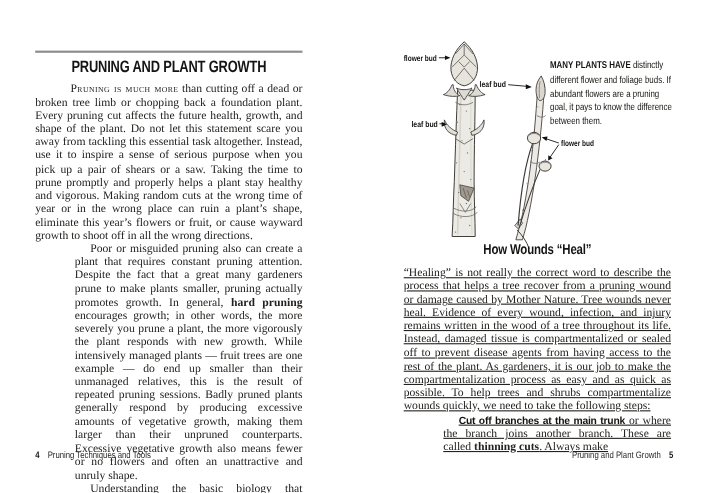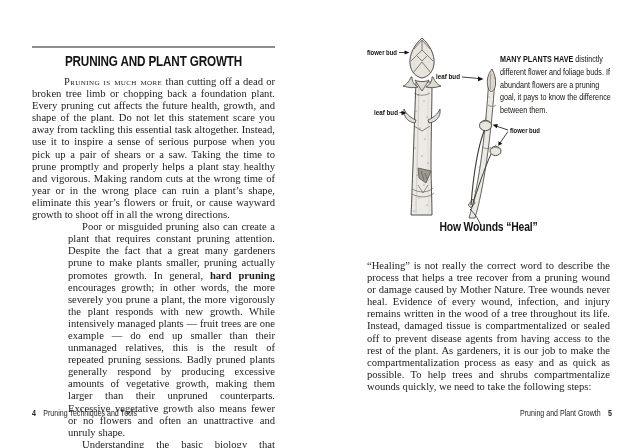--- a/index.html
+++ b/index.html
@@ -33,21 +33,21 @@
     color:#14130f;transform:scaleX(0.8);transform-origin:0 0;text-align:left;
   }
   .caption b{font-weight:700;}
 
   h2.section-heading{
     position:absolute;top:184px;left:0;width:243px;margin:0;text-align:center;
     font-family:"Liberation Sans", sans-serif;font-weight:700;font-size:13px;
     letter-spacing:-0.2px;color:#151413;
     transform:scaleX(0.8);transform-origin:50% 50%;white-space:nowrap;
   }
-  .right-body{position:absolute;top:225px;left:0;width:243px;}
+  .right-body{position:absolute;top:208px;left:0;width:243px;text-decoration:underline;}
   .bold-sans-inline{
     font-family:"Liberation Sans", sans-serif;font-weight:700;font-size:9.4px;
     letter-spacing:-0.2px;color:#14130f;
   }
 
   .footer{
     position:absolute;top:408px;
     font-family:"Liberation Sans", sans-serif;font-size:8.6px;color:#201f1d;
     white-space:nowrap;
   }
@@ -173,20 +173,21 @@
     </svg>
 
     <div class="caption">
       <b>MANY PLANTS HAVE</b><span> distinctly different flower and foliage buds. If abundant flowers are a pruning goal, it pays to know the difference between them.</span>
     </div>
 
     <h2 class="section-heading">How Wounds “Heal”</h2>
 
     <div class="right-body serif-body">
       <p>“Healing” is not really the correct word to describe the process that helps a tree recover from a pruning wound or damage caused by Mother Nature. Tree wounds never heal. Evidence of every wound, infection, and injury remains written in the wood of a tree throughout its life. Instead, damaged tissue is compartmentalized or sealed off to prevent disease agents from having access to the rest of the plant. As gardeners, it is our job to make the compartmentalization process as easy and as quick as possible. To help trees and shrubs compartmentalize wounds quickly, we need to take the following steps:</p>
+      <p class="indent"><span class="bold-sans-inline">Cut off branches at the main trunk</span><span> or where the branch joins another branch. These are called </span><b>thinning cuts</b><span>. Always make</span></p>
     </div>
   </div>
 
   <div class="footer footer-left">
     <span class="pgnum">4</span><span class="label">Pruning Techniques and Tools</span>
   </div>
   <div class="footer footer-right">
     <span>Pruning and Plant Growth</span><span class="pgnum">5</span>
   </div>
 

